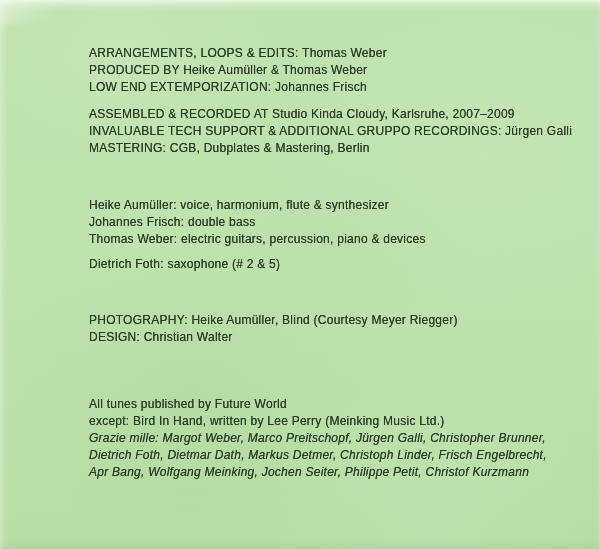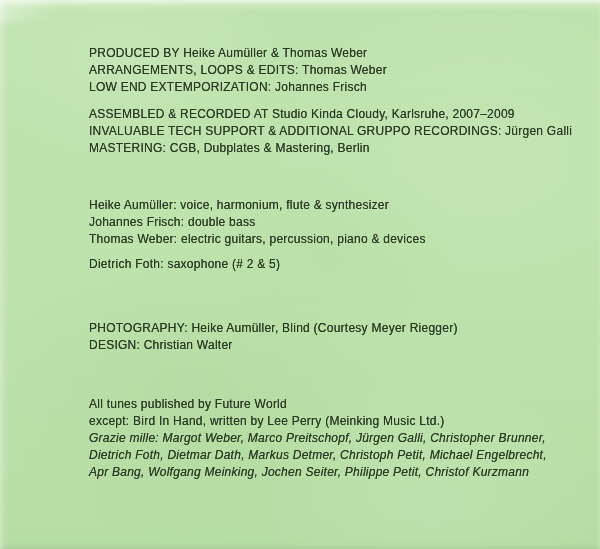--- a/index.html
+++ b/index.html
@@ -60,34 +60,34 @@
     font-size: 12px;
     line-height: 17px;
     height: 17px;
     letter-spacing: 0.25px;
     text-shadow: 0 0 0.5px rgba(43,58,37,0.85);
   }
   .b0 { top: 45px; }
   .b1 { top: 106px; }
   .b2 { top: 197px; }
   .b3 { top: 256px; }
-  .b4 { top: 320px; }
+  .b4 { top: 312px; }
   .b5 { top: 372px; margin-top: 24px; }
   .b6 { top: 430px; font-style: italic; }
 </style>
 </head>
 <body>
 
 <div class="page">
   <div class="texture"></div>
   <div class="corner-glint"></div>
 
   <div class="credit-block b0">
+    <div class="credit-line">ARRANGEMENTS, LOOPS &amp; EDITS: Thomas Weber</div>
     <div class="credit-line">PRODUCED BY Heike Aumüller &amp; Thomas Weber</div>
-    <div class="credit-line">ARRANGEMENTS, LOOPS &amp; EDITS: Thomas Weber</div>
     <div class="credit-line">LOW END EXTEMPORIZATION: Johannes Frisch</div>
   </div>
 
   <div class="credit-block b1">
     <div class="credit-line">ASSEMBLED &amp; RECORDED AT Studio Kinda Cloudy, Karlsruhe, 2007–2009</div>
     <div class="credit-line">INVALUABLE TECH SUPPORT &amp; ADDITIONAL GRUPPO RECORDINGS: Jürgen Galli</div>
     <div class="credit-line">MASTERING: CGB, Dubplates &amp; Mastering, Berlin</div>
   </div>
 
   <div class="credit-block b2">
@@ -105,16 +105,16 @@
     <div class="credit-line">DESIGN: Christian Walter</div>
   </div>
 
   <div class="credit-block b5">
     <div class="credit-line">All tunes published by Future World</div>
     <div class="credit-line">except: Bird In Hand, written by Lee Perry (Meinking Music Ltd.)</div>
   </div>
 
   <div class="credit-block b6">
     <div class="credit-line">Grazie mille: Margot Weber, Marco Preitschopf, Jürgen Galli, Christopher Brunner,</div>
-    <div class="credit-line">Dietrich Foth, Dietmar Dath, Markus Detmer, Christoph Petit, Michael Engelbrecht,</div>
+    <div class="credit-line">Dietrich Foth, Dietmar Dath, Markus Detmer, Christoph Linder, Frisch Engelbrecht,</div>
     <div class="credit-line">Apr Bang, Wolfgang Meinking, Jochen Seiter, Philippe Petit, Christof Kurzmann</div>
   </div>
 </div>
 
 </body></html>

